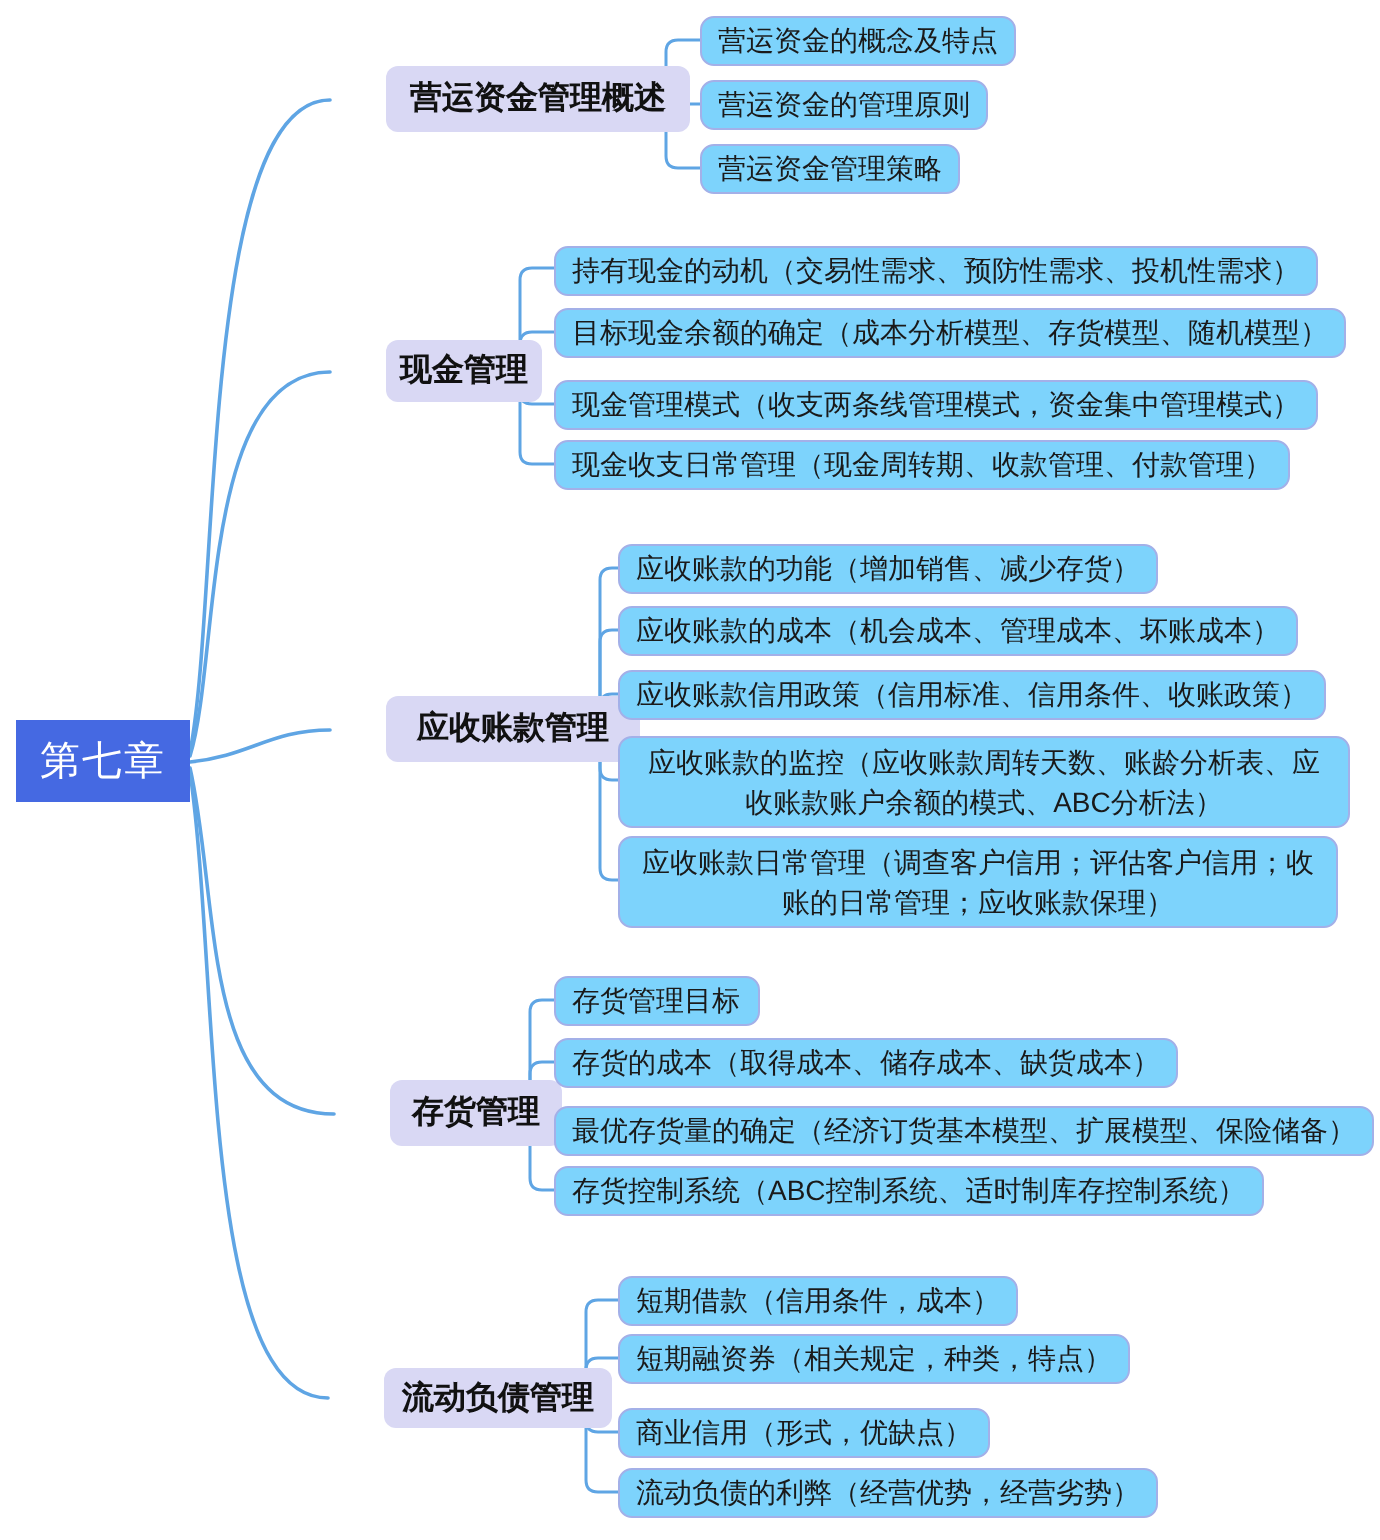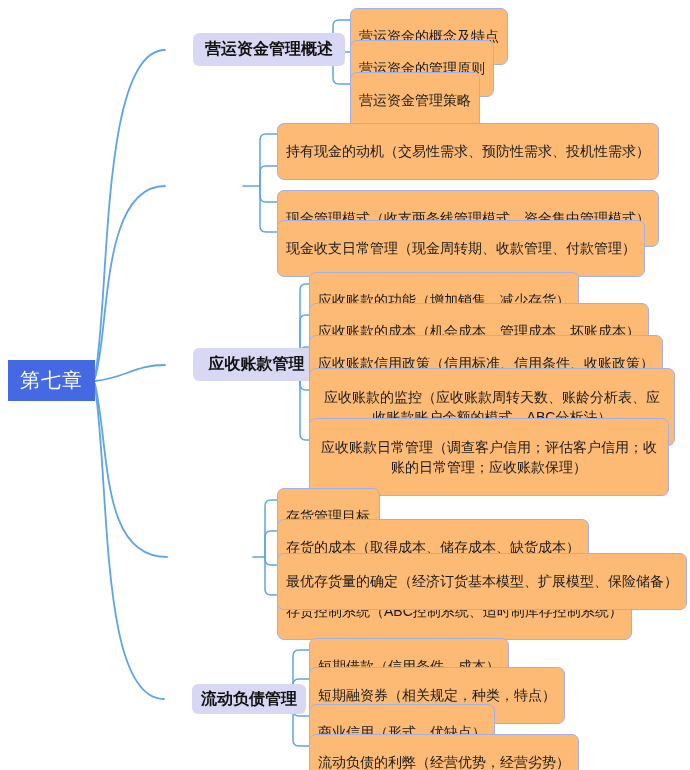--- a/index.html
+++ b/index.html
@@ -26,23 +26,23 @@
     letter-spacing:1px;
   }
   .branch{
     background:var(--branch-fill);color:var(--branch-text);
     font-size:16px;font-weight:700;border-radius:6px;
     display:flex;align-items:center;justify-content:center;
     white-space:nowrap;
     margin-left:28px;
   }
   .leaf{
-    background:#fdba74;border:1px solid var(--leaf-border);border-radius:7px;
+    background:#7dd3fc;border:1px solid var(--leaf-border);border-radius:7px;
     color:var(--leaf-text);font-size:14px;line-height:19px;
-    padding:18px 8px;min-height:24px;
+    padding:2px 8px;min-height:24px;
     display:flex;align-items:center;
   }
   .leaf.nowrap{white-space:nowrap;}
   .leaf.wrap{line-height:20px;align-items:flex-start;text-align:center;}
 </style>
 </head>
 <body>
 
 <div id="mindmap">
 
@@ -85,31 +85,34 @@
     <path d="M293,699 V740 Q293,746 299,746 H309"></path>
   </svg>
 
   <div class="node root" style="left:8px;top:360px;width:87px;height:41px">第七章</div>
 
   <div class="node branch" style="left:165px;top:33px;width:152px;height:33px">营运资金管理概述</div>
   <div class="node leaf nowrap" style="left:350px;top:8px;min-width:153px">营运资金的概念及特点</div>
   <div class="node leaf nowrap" style="left:350px;top:40px;min-width:142px">营运资金的管理原则</div>
   <div class="node leaf nowrap" style="left:350px;top:72px;min-width:127px">营运资金管理策略</div>
 
+  <div class="node branch" style="left:165px;top:170px;width:78px;height:31px">现金管理</div>
   <div class="node leaf nowrap" style="left:277px;top:123px;min-width:364px">持有现金的动机（交易性需求、预防性需求、投机性需求）</div>
+  <div class="node leaf nowrap" style="left:277px;top:154px;min-width:377px">目标现金余额的确定（成本分析模型、存货模型、随机模型）</div>
   <div class="node leaf nowrap" style="left:277px;top:190px;min-width:365px">现金管理模式（收支两条线管理模式，资金集中管理模式）</div>
   <div class="node leaf nowrap" style="left:277px;top:220px;min-width:345px">现金收支日常管理（现金周转期、收款管理、付款管理）</div>
 
   <div class="node branch" style="left:165px;top:348px;width:127px;height:33px">应收账款管理</div>
   <div class="node leaf nowrap" style="left:309px;top:272px;min-width:263px">应收账款的功能（增加销售、减少存货）</div>
   <div class="node leaf nowrap" style="left:309px;top:303px;min-width:333px">应收账款的成本（机会成本、管理成本、坏账成本）</div>
   <div class="node leaf nowrap" style="left:309px;top:335px;min-width:345px">应收账款信用政策（信用标准、信用条件、收账政策）</div>
   <div class="node leaf wrap" style="left:309px;top:368px;width:366px">应收账款的监控（应收账款周转天数、账龄分析表、应收账款账户余额的模式、ABC分析法）</div>
   <div class="node leaf wrap" style="left:309px;top:418px;width:360px">应收账款日常管理（调查客户信用；评估客户信用；收账的日常管理；应收账款保理）</div>
 
+  <div class="node branch" style="left:167px;top:540px;width:86px;height:33px">存货管理</div>
   <div class="node leaf nowrap" style="left:277px;top:488px;min-width:103px">存货管理目标</div>
   <div class="node leaf nowrap" style="left:277px;top:519px;min-width:306px">存货的成本（取得成本、储存成本、缺货成本）</div>
   <div class="node leaf nowrap" style="left:277px;top:583px;min-width:350px">存货控制系统（ABC控制系统、适时制库存控制系统）</div>
   <div class="node leaf nowrap" style="left:277px;top:553px;min-width:400px">最优存货量的确定（经济订货基本模型、扩展模型、保险储备）</div>
 
   <div class="node branch" style="left:164px;top:684px;width:114px;height:30px">流动负债管理</div>
   <div class="node leaf nowrap" style="left:309px;top:638px;min-width:200px">短期借款（信用条件，成本）</div>
   <div class="node leaf nowrap" style="left:309px;top:667px;min-width:253px">短期融资券（相关规定，种类，特点）</div>
   <div class="node leaf nowrap" style="left:309px;top:704px;min-width:181px">商业信用（形式，优缺点）</div>
   <div class="node leaf nowrap" style="left:309px;top:734px;min-width:262px">流动负债的利弊（经营优势，经营劣势）</div>

